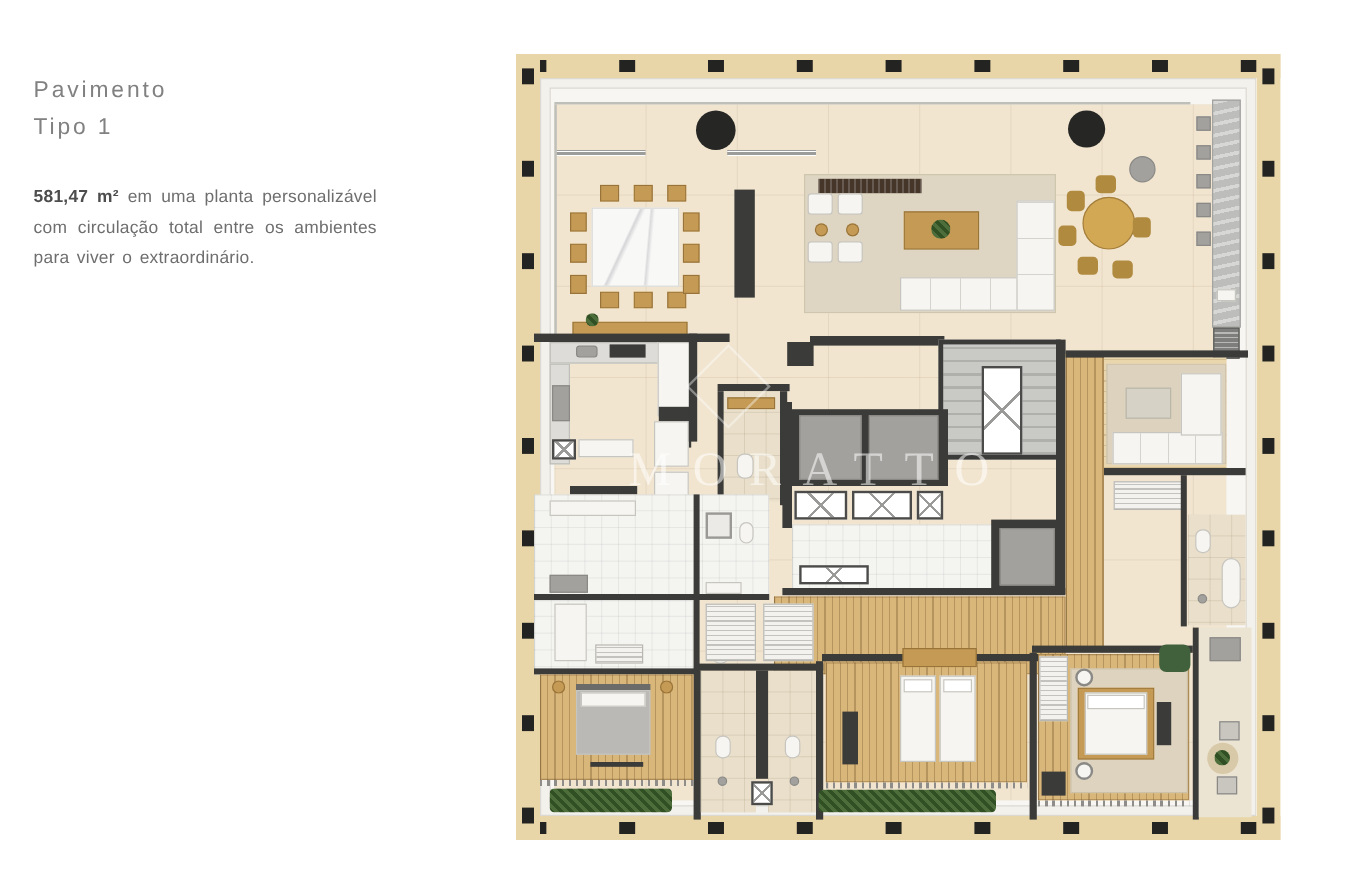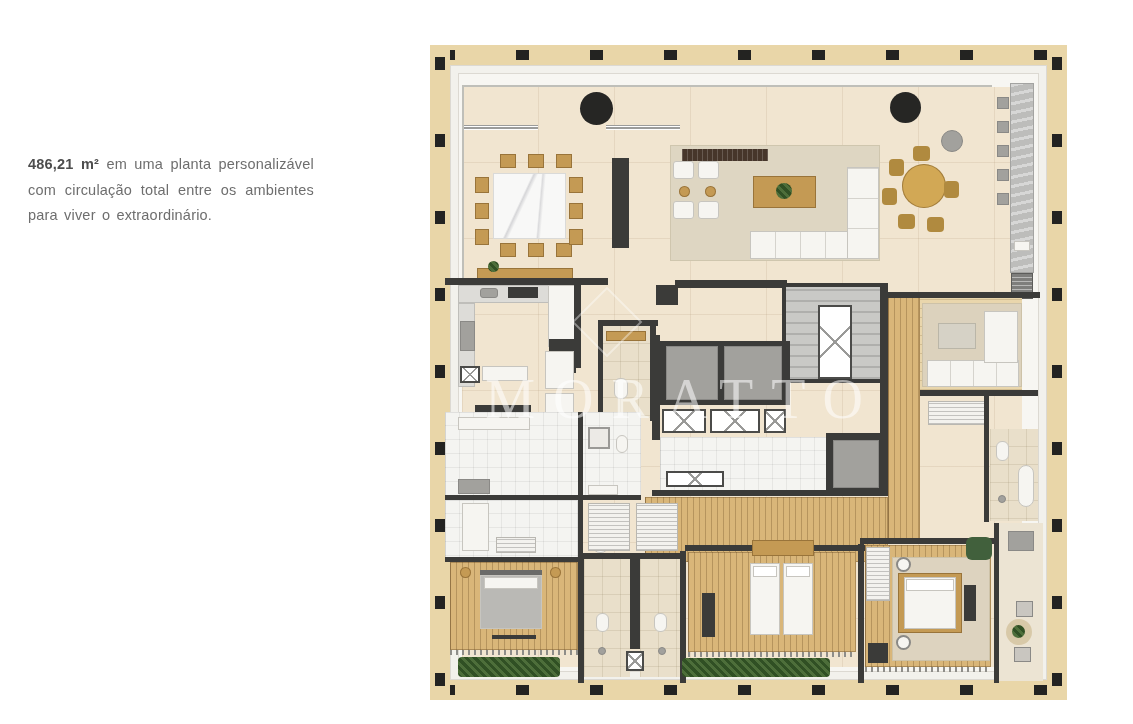--- a/index.html
+++ b/index.html
@@ -62,22 +62,24 @@
             background-image:repeating-linear-gradient(0deg,rgba(255,255,255,.45) 0 1px,transparent 1px 4px);}
   .edge{background-image:repeating-linear-gradient(90deg,#8e8d89 0 2px,transparent 2px 6px);}
   .wm{color:rgba(255,255,255,.55);font-family:"Liberation Serif",serif;text-align:center;pointer-events:none;}
 </style>
 </head>
 <body>
 
 <div class="stage">
 
   <div class="intro-title">
+    <div>Pavimento</div>
+    <div>Tipo 1</div>
   </div>
-  <div class="intro-desc"><b>486,21 m²</b><span> em uma planta personalizável com circulação total entre os ambientes para viver o extraordinário.</span></div>
+  <div class="intro-desc"><b>581,47 m²</b><span> em uma planta personalizável com circulação total entre os ambientes para viver o extraordinário.</span></div>
 
   <div class="plan">
 
     <div class="band h" style="left:0;top:0;width:637px;height:20px"></div>
     <div class="band h" style="left:0;top:635px;width:637px;height:20px"></div>
     <div class="band v" style="left:0;top:0;width:20px;height:655px"></div>
     <div class="band v" style="left:617px;top:0;width:20px;height:655px"></div>
     <div class="slab" style="left:20px;top:20px;width:597px;height:615px"></div>
     <div class="floor" style="left:32px;top:42px;width:560px;height:580px"></div>
 
@@ -263,15 +265,15 @@
     <div class="edge" style="left:435px;top:622px;width:126px;height:5px"></div>
 
     <div class="stone" style="left:569px;top:478px;width:44px;height:158px;background:#ece4d3"></div>
     <div class="gf" style="left:578px;top:486px;width:26px;height:20px"></div>
     <div class="gf" style="left:586px;top:556px;width:17px;height:16px;background:#c9c6c0"></div>
     <div class="cir" style="left:576px;top:574px;width:26px;height:26px;background:#d8c9a8"></div>
     <div class="grn cir" style="left:582px;top:580px;width:13px;height:13px"></div>
     <div class="gf" style="left:584px;top:602px;width:17px;height:15px;background:#c9c6c0"></div>
 
     <div style="left:152px;top:252px;width:50px;height:50px;border:2px solid rgba(255,255,255,.4);transform:rotate(45deg)"></div>
-    <div class="wm" style="left:28px;top:322px;width:450px;font-size:56px;letter-spacing:18px;">MORATTO</div>
+    <div class="wm" style="left:28px;top:322px;width:450px;font-size:40px;letter-spacing:18px;">MORATTO</div>
   </div>
 </div>
 
 </body></html>

